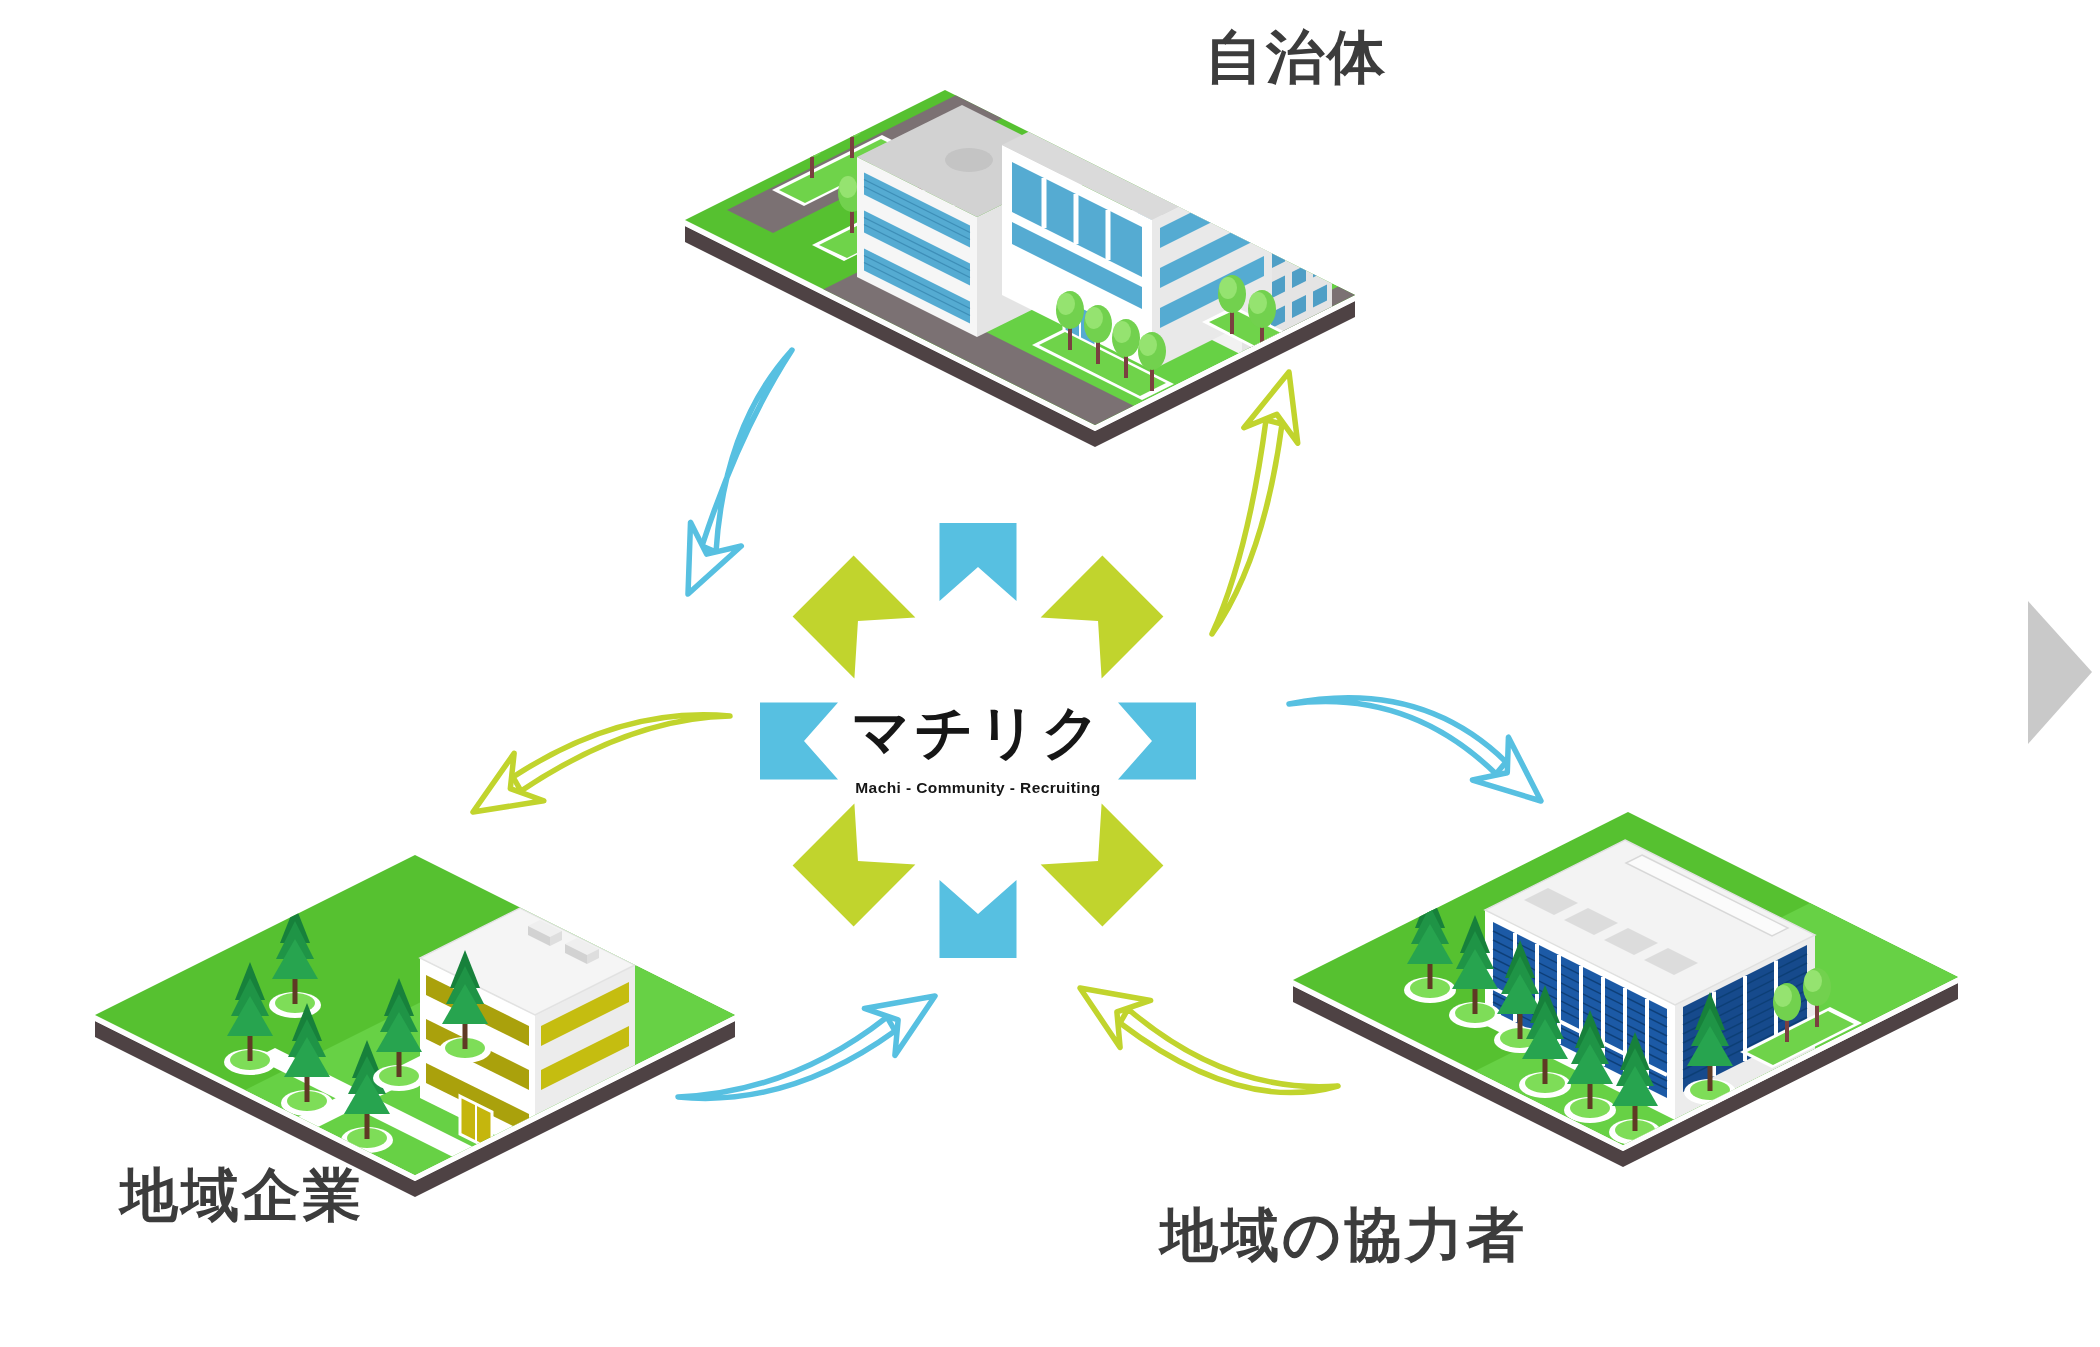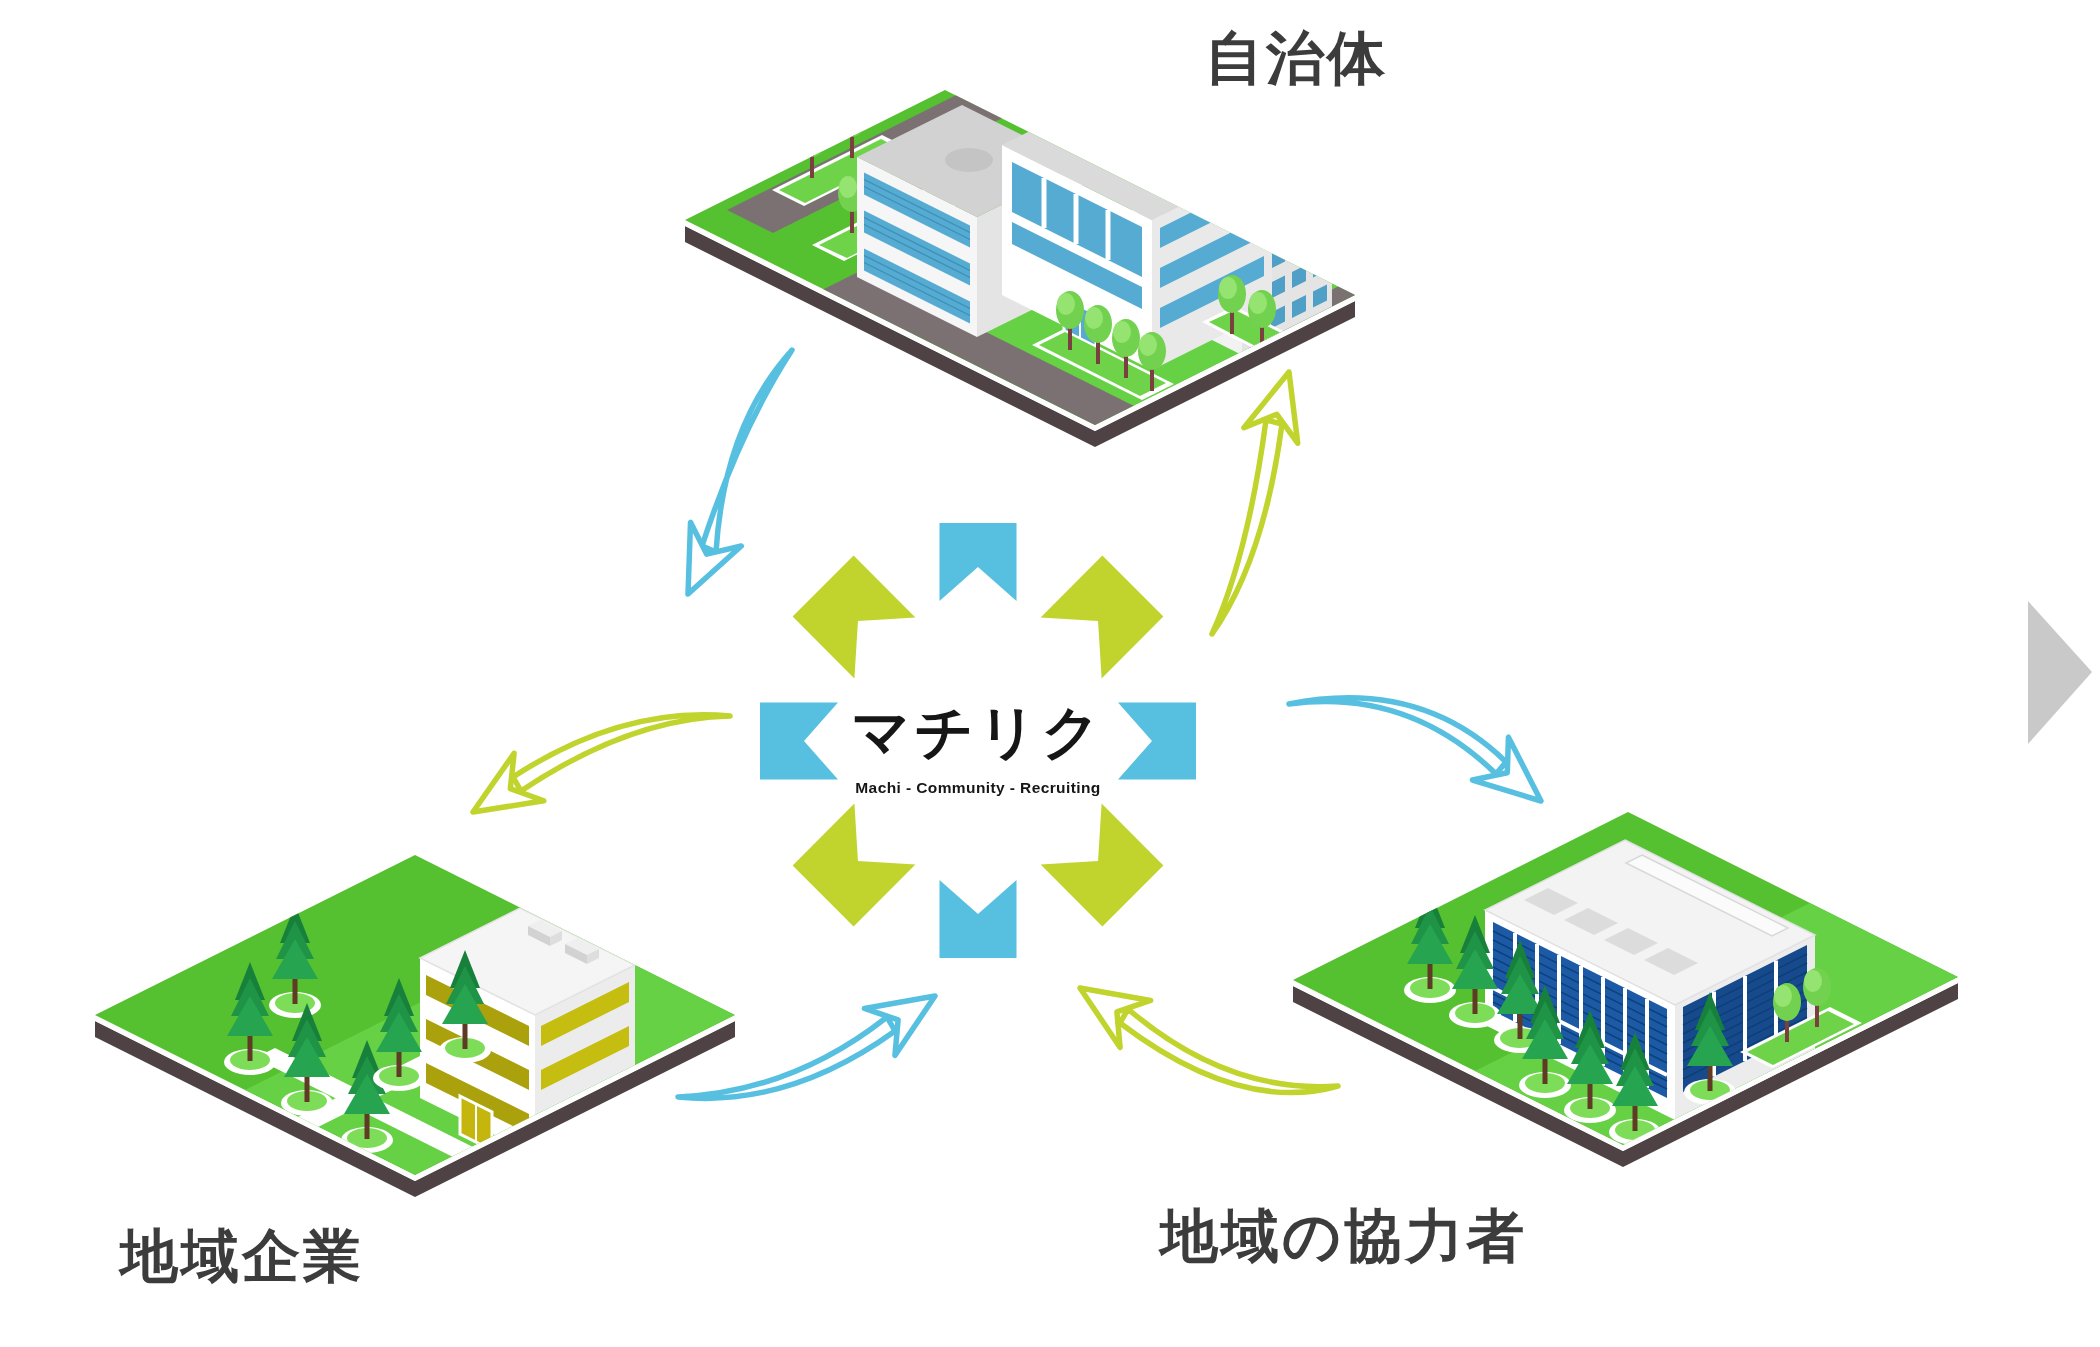--- a/index.html
+++ b/index.html
@@ -12,23 +12,24 @@
   }
   .stage svg{position:absolute;display:block;}
   .node-label{
     position:absolute;
     color:#3c3c3c;
     font-size:58px;
     font-weight:700;
     letter-spacing:3px;
     white-space:nowrap;
     line-height:1.1;
+    font-family:Liberation Serif, serif;
   }
   #label-municipality{left:1205px;top:26px;}
-  #label-companies{left:120px;top:1224px;}
+  #label-companies{left:120px;top:1164px;}
   #label-supporters{left:1160px;top:1204px;}
   .logo-kana{
     font-size:58px;font-weight:700;letter-spacing:4px;fill:#161616;
   }
   .logo-tagline{
     font-size:15.5px;font-weight:700;letter-spacing:0.4px;fill:#161616;
   }
 </style>
 </head>
 <body>

